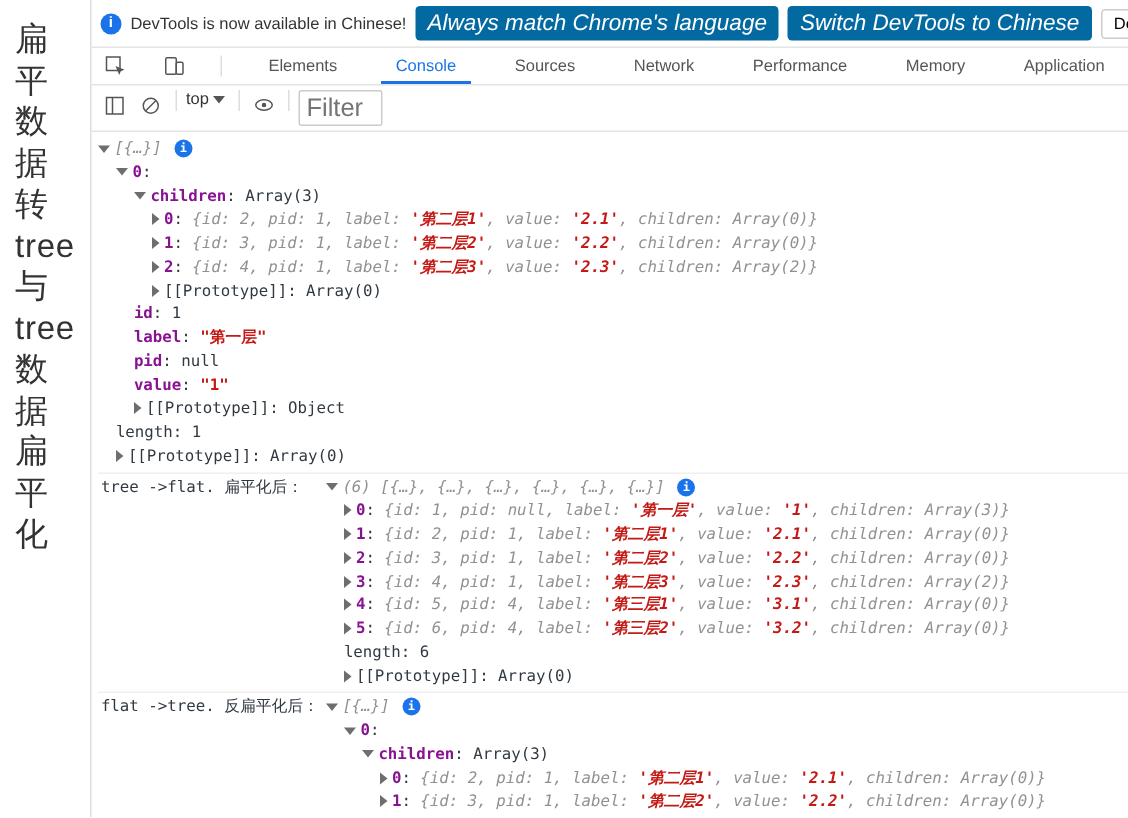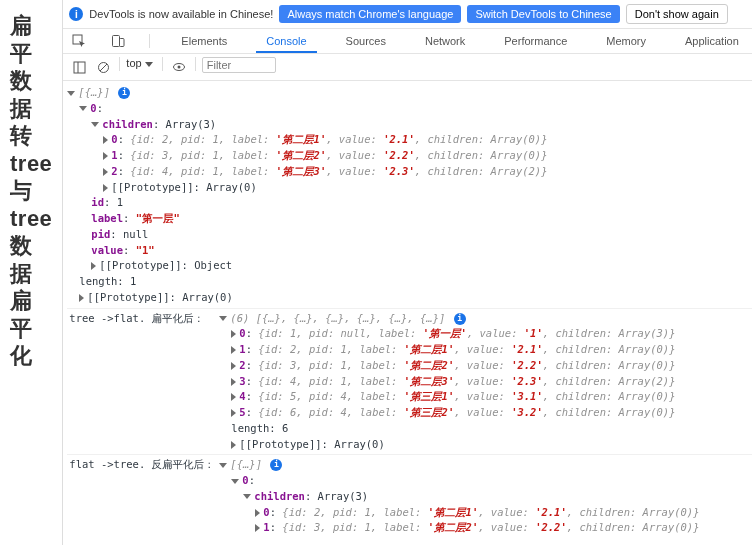--- a/index.html
+++ b/index.html
@@ -1,30 +1,30 @@
 <!DOCTYPE html>
 <html><head>
 <meta charset="utf-8">
 <style>
   * { box-sizing: border-box; margin: 0; padding: 0; }
   html, body { width: 752px; height: 545px; font-family: "Helvetica Neue", Arial, sans-serif; font-size: 11px; color: #333; background: #fff; }
   .page { display: flex; width: 100%; height: 100%; }
   .leftcol { width: 200px; padding: 12px 10px; }
-  .leftcol h1 { font-size: 22px; font-weight: 700; line-height: 1.25; letter-spacing: 0.5px; }
+  .leftcol h1 { font-size: 22px; font-weight: 400; line-height: 1.25; letter-spacing: 0.5px; }
   .devtools { flex: 1; display: flex; flex-direction: column; border-left: 1px solid #ddd; }
   .infobar { display: flex; align-items: center; gap: 6px; padding: 4px 6px; border-bottom: 1px solid #e4e4e4; font-size: 11px; }
   .info-icon { width: 14px; height: 14px; border-radius: 50%; background: #1a73e8; color: #fff; display: flex; align-items: center; justify-content: center; font-weight: bold; font-size: 10px; }
-  .btn-blue { background: #3b82f6; color: #fff; border: none; border-radius: 3px; padding: 3px 8px; font-size: 11px; cursor: pointer; }
+  .btn-blue { background: #0369a1; color: #fff; border: none; border-radius: 3px; padding: 3px 8px; font-size: 15px; cursor: pointer; font-style: italic; }
   .btn-out { background: #fff; border: 1px solid #ccc; border-radius: 3px; padding: 3px 8px; font-size: 11px; cursor: pointer; }
   .tabs { display: flex; align-items: center; gap: 19px; padding: 0 6px; border-bottom: 1px solid #e4e4e4; font-size: 11px; }
   .tab { padding: 6px 10px; color: #555; cursor: pointer; }
   .tab.active { color: #1a73e8; border-bottom: 2px solid #1a73e8; padding-bottom: 4px; }
   .icon-btn { width: 20px; height: 20px; display: flex; align-items: center; justify-content: center; color: #555; cursor: pointer; }
   .toolbar { display: flex; align-items: flex-start; gap: 4px; padding: 3px 6px; border-bottom: 1px solid #e4e4e4; font-size: 11px; }
-  .filter-input { border: 1px solid #ccc; border-radius: 2px; padding: 1px 4px; font-size: 11px; width: 74px; }
+  .filter-input { border: 1px solid #ccc; border-radius: 2px; padding: 1px 4px; font-size: 17px; width: 56px; }
   .sep { width: 1px; height: 14px; background: #ddd; margin: 0 2px; }
   .console { flex: 1; overflow: auto; font-family: Menlo, Consolas, monospace; font-size: 10.5px; line-height: 1.5; padding: 2px 4px; }
   .row { display: flex; align-items: flex-start; border-top: 1px solid #f0f0f0; padding: 2px 0; }
   .row:first-child { border-top: none; }
   .row-label { width: 152px; flex-shrink: 0; color: #303942; padding-left: 2px; }
   .row-data { flex: 1; }
   .i1 { padding-left: 12px; } .i2 { padding-left: 24px; } .i3 { padding-left: 36px; }
   .tri { display: inline-block; width: 0; height: 0; margin-right: 3px; vertical-align: middle; cursor: pointer; }
   .tri-d { border-left: 4px solid transparent; border-right: 4px solid transparent; border-top: 5px solid #6e6e6e; }
   .tri-r { border-top: 4px solid transparent; border-bottom: 4px solid transparent; border-left: 5px solid #6e6e6e; }

